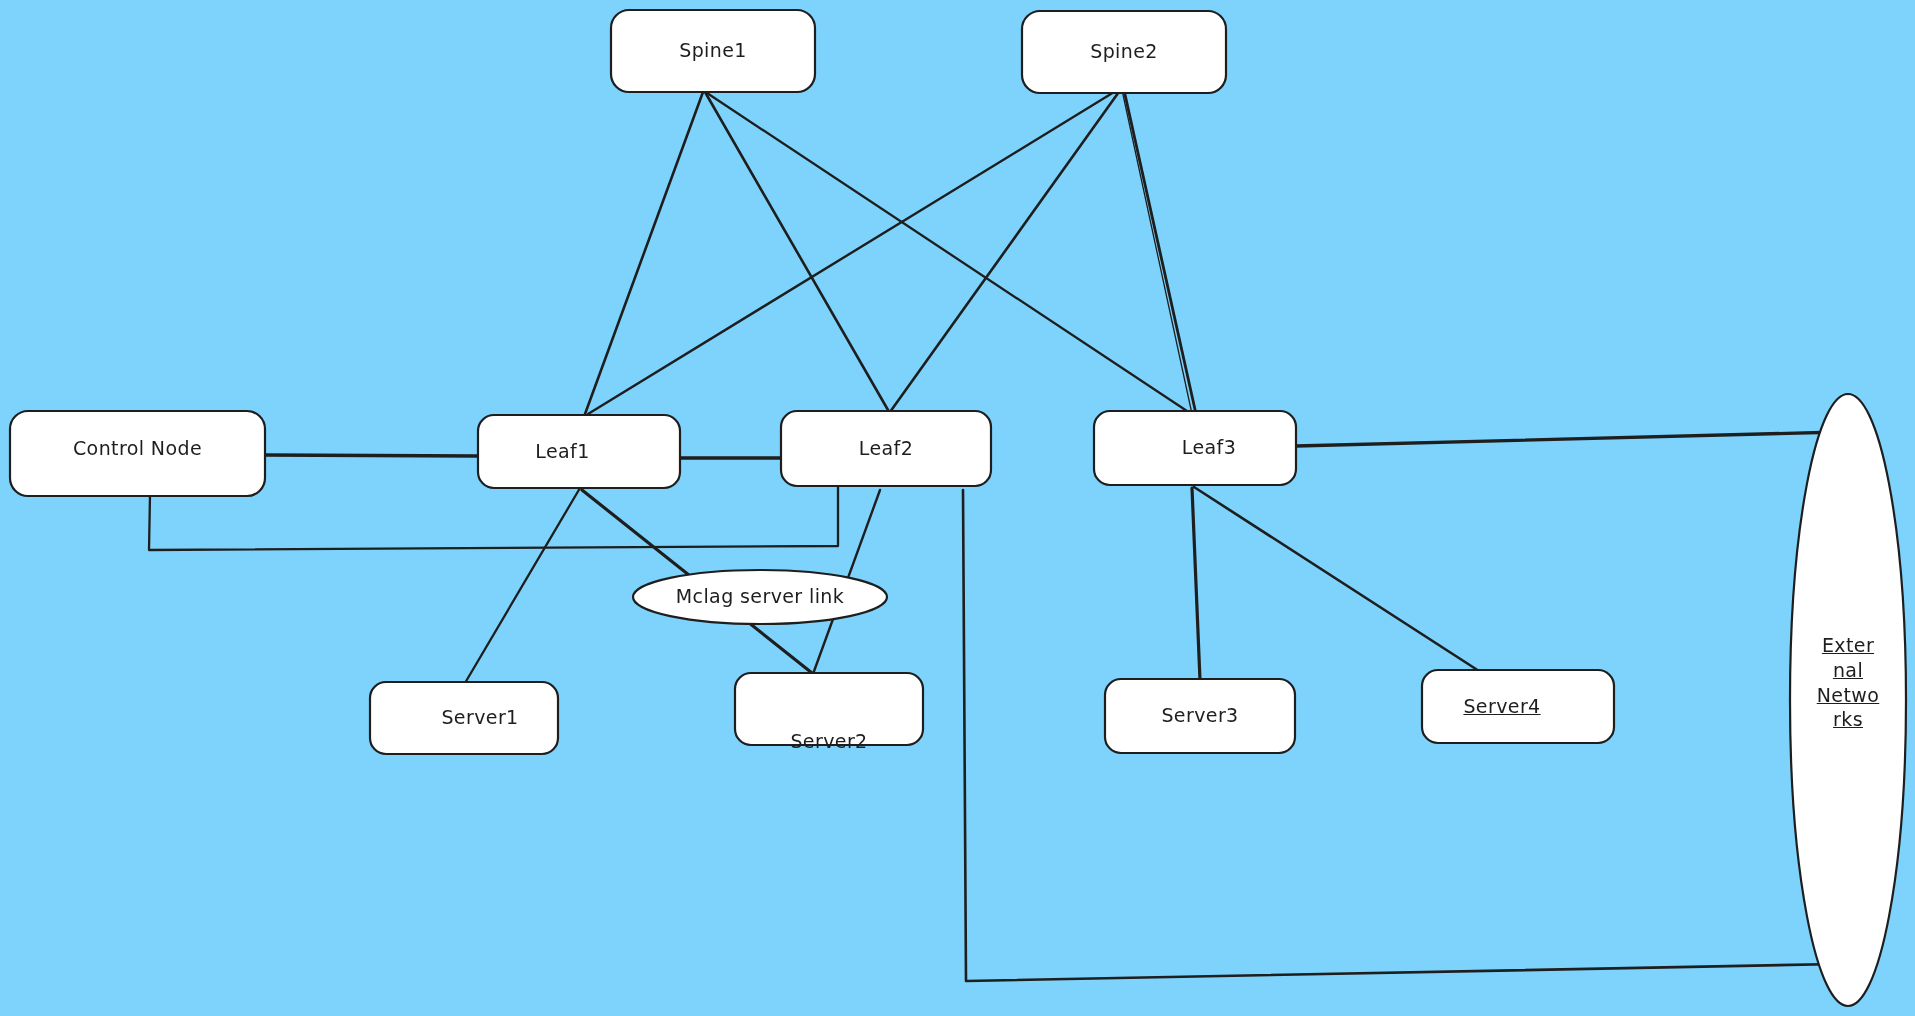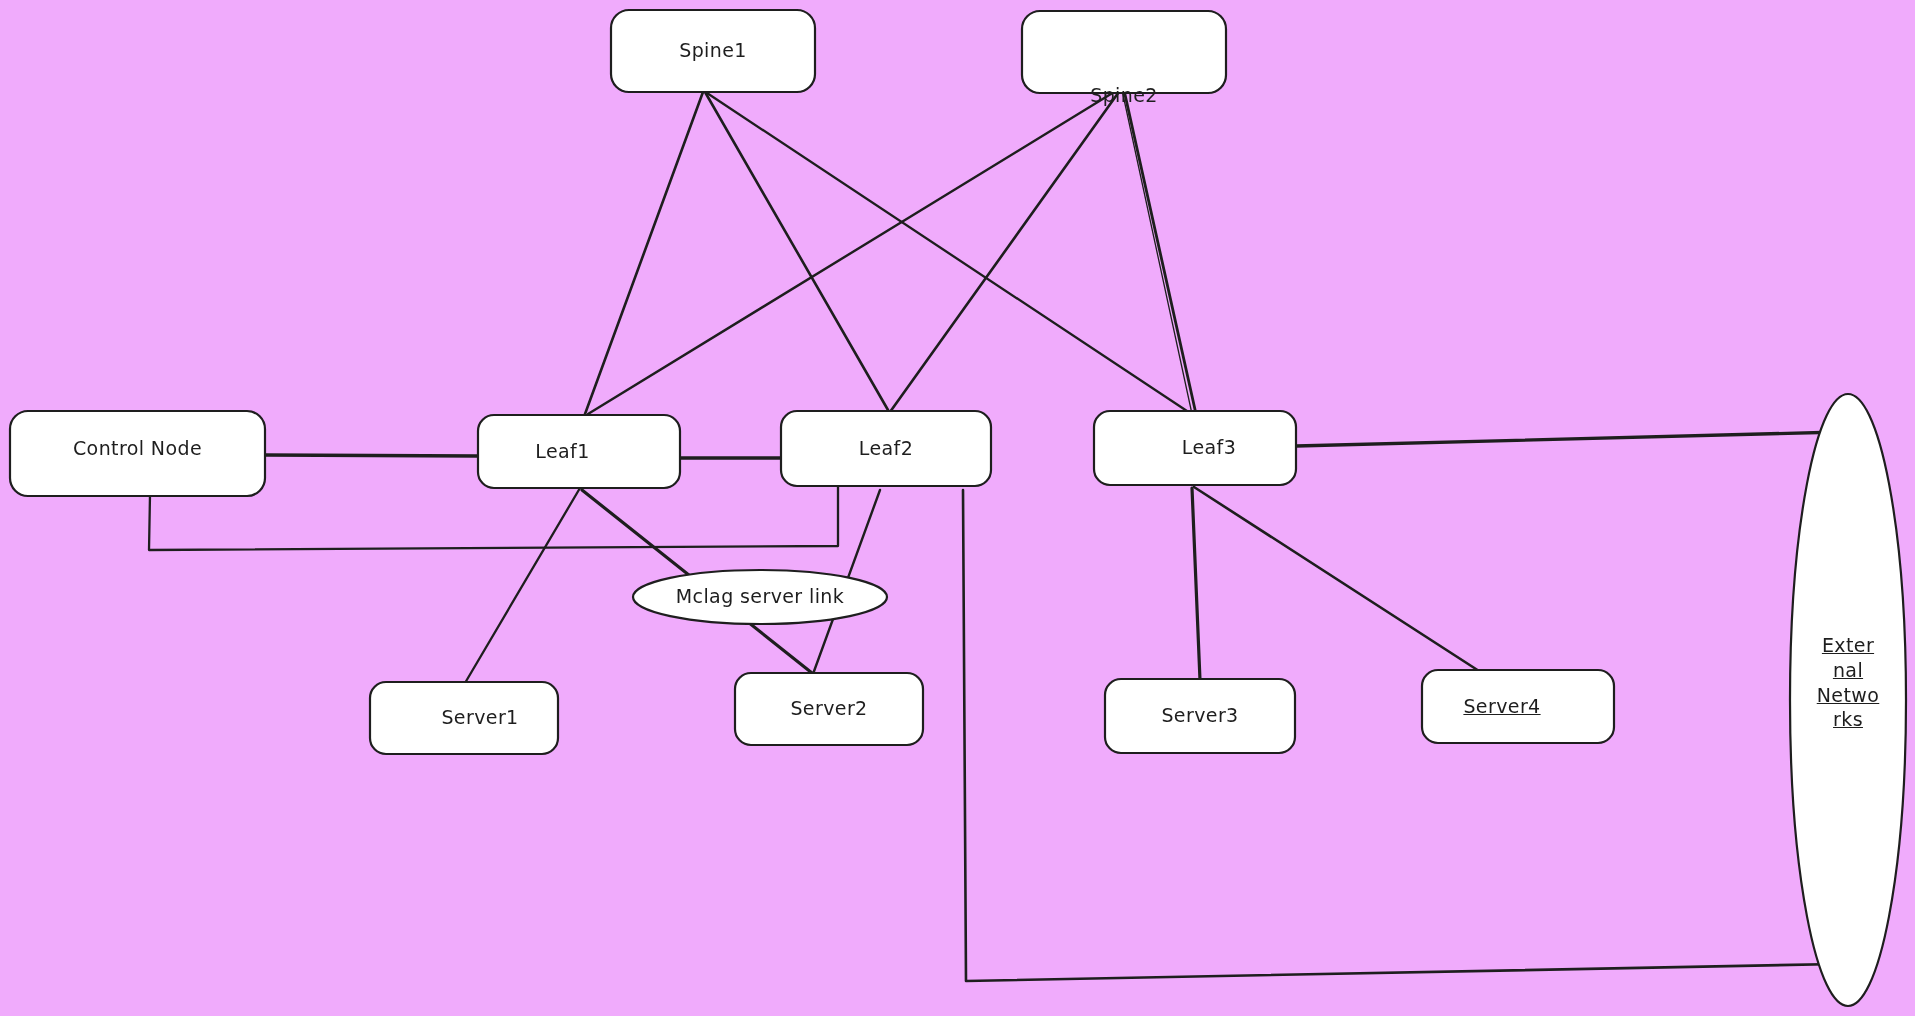--- a/index.html
+++ b/index.html
@@ -11,21 +11,21 @@
   body {
     width: 1915px;
     height: 1016px;
     overflow: hidden;
     font-family: "DejaVu Sans", sans-serif;
   }
   #canvas {
     position: relative;
     width: 1915px;
     height: 1016px;
-    background: #f0abfc;
+    background: #7dd3fc;
   }
   svg.layer {
     position: absolute;
     left: 0;
     top: 0;
     width: 1915px;
     height: 1016px;
   }
   .edge {
     fill: none;
@@ -123,35 +123,35 @@
     <rect class="node-shape" x="1105" y="679" width="190" height="74" rx="16" ry="16"></rect>
 
     <rect class="node-shape" x="1422" y="670" width="192" height="73" rx="16" ry="16"></rect>
 
     <ellipse class="node-shape" cx="1848" cy="700" rx="58" ry="306"></ellipse>
 
   </svg>
 
   <div class="node-label" style="left:611px; top:10px; width:204px; height:82px;">Spine1</div>
 
-  <div class="node-label" style="left:1022px; top:11px; width:204px; height:82px;margin-top:44px;">Spine2</div>
+  <div class="node-label" style="left:1022px; top:11px; width:204px; height:82px;">Spine2</div>
 
   <div class="node-label" style="left:10px; top:411px; width:255px; height:76px;">Control Node</div>
 
   <div class="node-label" style="left:478px; top:415px; width:169px; height:73px;text-align:right;">Leaf1</div>
 
   <div class="node-label" style="left:781px; top:411px; width:210px; height:75px;">Leaf2</div>
 
   <div class="node-label" style="left:1094px; top:411px; width:230px; height:74px;">Leaf3</div>
 
   <div class="node-label label-mclag" style="left:633px; top:578px; width:254px; height:38px;">Mclag server link</div>
 
   <div class="node-label" style="left:370px; top:682px; width:220px; height:72px;">Server1</div>
 
-  <div class="node-label" style="left:735px; top:673px; width:188px; height:72px;">Server2</div>
+  <div class="node-label" style="left:735px; top:706px; width:188px; height:72px;">Server2</div>
 
   <div class="node-label" style="left:1105px; top:679px; width:190px; height:74px;border-radius:19px;">Server3</div>
 
   <div class="node-label" style="left:1422px; top:670px; width:160px; height:73px;text-decoration:underline;">Server4</div>
 
   <div class="node-label label-ext" style="left:1800px; top:620px; width:96px; height:125px;text-decoration:underline;">Exter
 nal
 Netwo
 rks</div>
 

